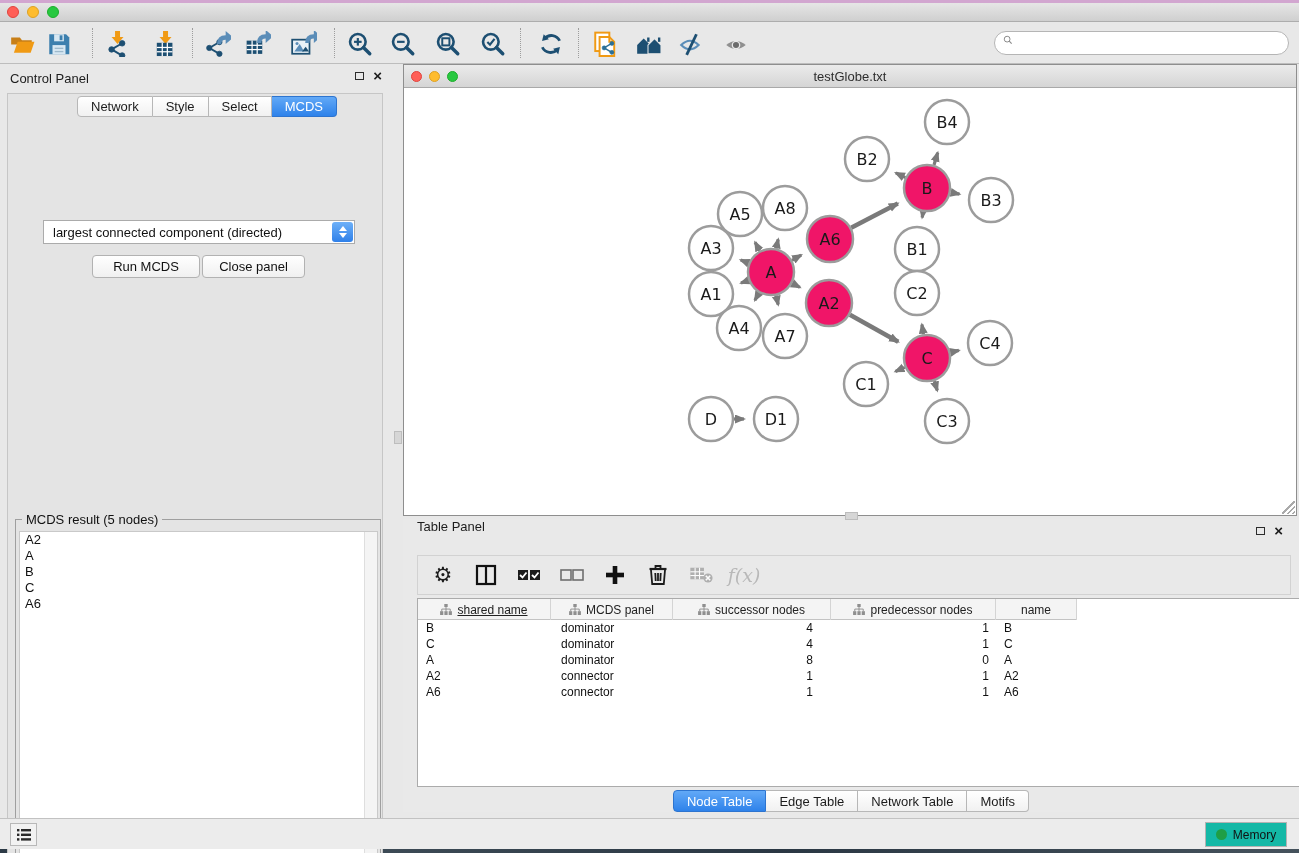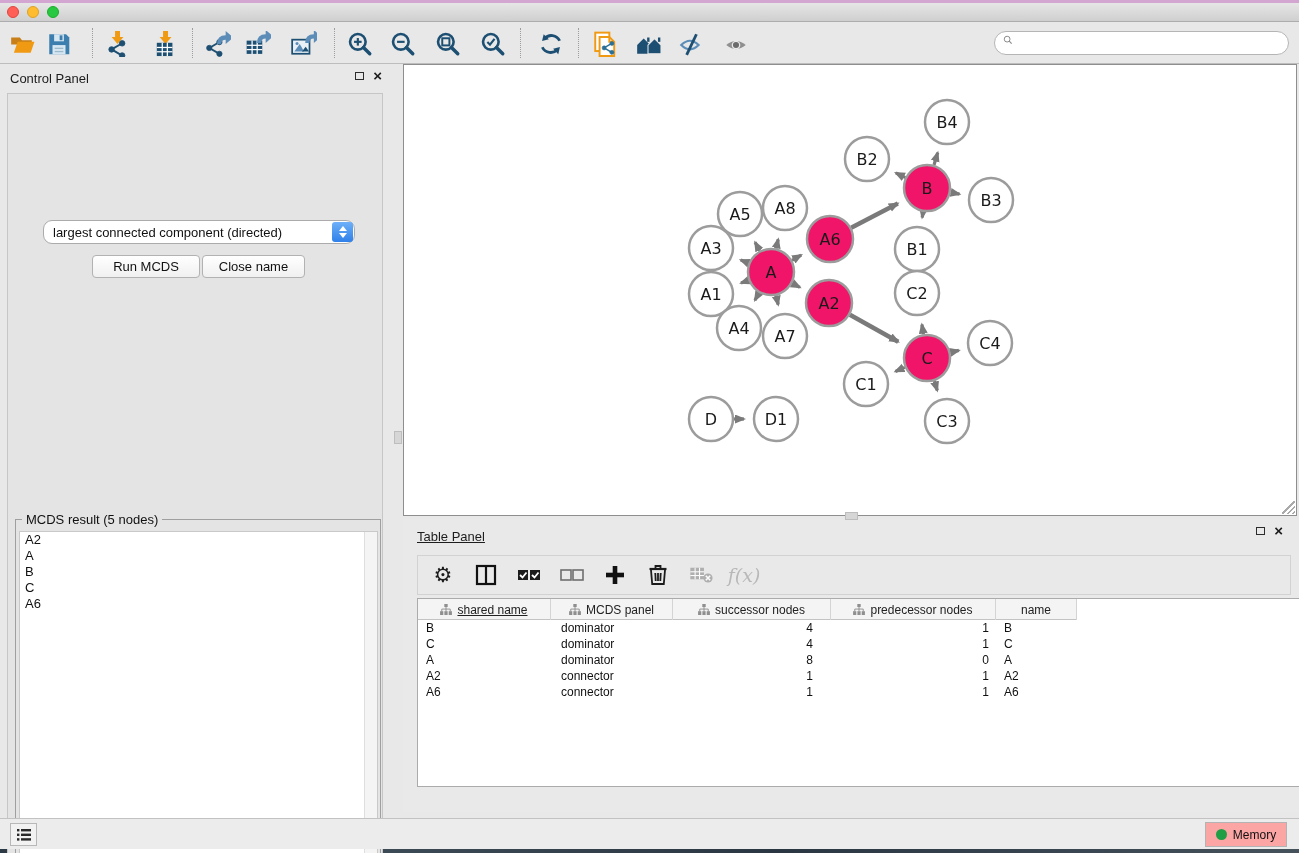--- a/index.html
+++ b/index.html
@@ -50,21 +50,21 @@
   .tab { height:21px; padding:0 13px; display:flex; align-items:center; justify-content:center;
     background:linear-gradient(#ffffff,#f1f1f1); border:1px solid #b7b7b7; border-left:none;
     font-size:13px; color:#1c1c1c; cursor:default; }
   .tab:first-child { border-left:1px solid #b7b7b7; border-radius:4px 0 0 4px; }
   .tab:last-child { border-radius:0 4px 4px 0; }
   .tab.active { background:linear-gradient(#62a9f7,#2e82ea); border-color:#2d74cf; color:#fff; }
   .cp-tabs { left:77px; top:32px; position:absolute; z-index:3; }
   .opt-label { position:absolute; left:0; top:134px; width:390px; text-align:center;
     font-size:13px; color:#111; }
   .dropdown { position:absolute; left:43px; top:156px; width:312px; height:24px;
-    background:#fff; border:1px solid #ababab; border-radius:9px;
+    background:#fff; border:1px solid #ababab; border-radius:0;
     display:flex; align-items:center; font-size:13px; color:#111; padding-left:9px; }
   .dd-stepper { position:absolute; right:1px; top:1px; width:21px; height:20px; border-radius:3px;
     background:linear-gradient(#6db0f8,#2f80e9); display:flex; flex-direction:column;
     align-items:center; justify-content:center; gap:2px; }
   .dd-up { width:0; height:0; border-left:4px solid transparent; border-right:4px solid transparent;
     border-bottom:5px solid #fff; }
   .dd-down { width:0; height:0; border-left:4px solid transparent; border-right:4px solid transparent;
     border-top:5px solid #fff; }
   .cp-btn { position:absolute; height:23px; background:linear-gradient(#ffffff,#f0f0f0);
     border:1px solid #b2b2b2; border-radius:4px; font-size:13px; color:#111;
@@ -95,21 +95,21 @@
   .net-title { position:absolute; left:0; right:0; text-align:center; font-size:13px; color:#2e2e2e; }
   .net-canvas { position:absolute; left:0; top:24px; width:892px; height:426px; background:#fff; }
   .resize-grip { position:absolute; right:1px; bottom:1px; width:13px; height:13px;
     background:
       linear-gradient(135deg, transparent 0 46%, #aaa 46% 54%, transparent 54%),
       linear-gradient(135deg, transparent 0 66%, #aaa 66% 74%, transparent 74%),
       linear-gradient(135deg, transparent 0 86%, #aaa 86% 94%, transparent 94%); }
 
   
   .table-panel { position:absolute; left:403px; top:519px; width:896px; height:293px; background:#e9e9e9; }
-  .tp-title { position:absolute; left:14px; top:10px;text-decoration:underline; }
+  .tp-title { position:absolute; left:14px; top:0; }
   .tp-toolbar { position:absolute; left:14px; top:36px; width:874px; height:40px;
     background:#e9e9e9; border:1px solid #d2d2d2; display:flex; align-items:center; gap:17px;
     padding-left:12px; }
   .tp-tool { display:flex; align-items:center; justify-content:center; width:26px; height:26px; cursor:default; }
   .tbl-wrap { position:absolute; left:14px; top:79px; width:1277px; height:189px;
     background:#fff; border:1px solid #ababab; overflow:hidden; }
   .tbl-head { display:flex; height:21px; border-bottom:1px solid #c3c3c3; background:#f4f4f4; }
   .th-cell { display:flex; align-items:center; justify-content:center; gap:5px;
     font-size:12px; color:#222; border-right:1px solid #d4d4d4; height:21px; }
   .th-fill { flex:1; background:#fff; border-right:none; }
@@ -117,21 +117,21 @@
   .td-cell { font-size:12px; color:#111; height:16px; line-height:16px; white-space:nowrap; overflow:hidden; }
   .tp-tabs { position:absolute; left:0; top:271px; width:896px; display:flex; justify-content:center; }
   .tp-tabs .tab { height:22px; }
 
   
   .statusbar { position:absolute; left:0; top:818px; width:1299px; height:31px;
     background:#ececec; border-top:1px solid #c2c2c2; }
   .sb-left-btn { position:absolute; left:10px; top:4px; width:27px; height:23px;
     background:#f2f2f2; border:1px solid #b8b8b8; display:flex; align-items:center; justify-content:center; }
   .memory-btn { position:absolute; right:12px; top:3px; width:82px; height:25px;
-    background:#fca5a5; border:1px solid #b3b3b3; display:flex; align-items:center;
+    background:#14b8a6; border:1px solid #b3b3b3; display:flex; align-items:center;
     justify-content:center; gap:6px; font-size:12px; color:#111; }
   .mem-dot { width:11px; height:11px; border-radius:50%; background:#1f9e45; }
 
   svg { display:block; }
 </style>
 </head>
 <body>
 
 <div class="strip-top"></div>
 <div class="strip-bottom"></div>
@@ -357,47 +357,59 @@
     <div class="tb-sep" style="left: 578px;"></div>
   </div>
 
 <div class="control-panel">
   <div class="cp-title panel-head">Control Panel</div>
   <div class="win-btns" style="top:7px;">
     <span class="float-box"></span>
     <span class="close-x">×</span>
   </div>
   <div class="cp-body"></div>
+  <div class="tabs-row cp-tabs" id="cp-tabs">
+      <div class="tab">Network</div>
+      <div class="tab">Style</div>
+      <div class="tab">Select</div>
+      <div class="tab active">MCDS</div>
+    </div>
 
   <div class="dropdown">
     <span>largest connected component (directed)</span>
     <span class="dd-stepper">
       <span class="dd-up"></span>
         <span class="dd-down"></span>
     </span>
   </div>
   <button class="cp-btn" style="left:92px; top:191px; width:108px;">Run MCDS</button>
-  <button class="cp-btn" style="left:202px; top:191px; width:103px;">Close name</button>
+  <button class="cp-btn" style="left:202px; top:191px; width:103px;">Close panel</button>
 
   <div class="groupbox">
     <span class="groupbox-title">MCDS result (5 nodes)</span>
     <div class="mcds-list" id="mcds-list">
       <div class="mcds-scroll"></div>
     <div class="mcds-item">A2</div>
         <div class="mcds-item">A</div>
         <div class="mcds-item">B</div>
         <div class="mcds-item">C</div>
         <div class="mcds-item">A6</div>
       </div>
   </div>
 </div>
 
 <div class="vsplit-thumb"></div>
 
 <div class="net-window">
+  <div class="net-titlebar">
+    <span class="tl red"></span>
+    <span class="tl yellow"></span>
+    <span class="tl green"></span>
+    <div class="net-title">testGlobe.txt</div>
+  </div>
   <div class="net-canvas" id="net-canvas">
       <svg width="892" height="426" viewBox="0 0 892 426">
         <defs>
           <marker id="arrow" markerUnits="userSpaceOnUse" markerWidth="13" markerHeight="11" refX="9" refY="4.5" orient="auto">
             <path d="M0,0 L11,4.5 L0,9 Z" fill="#7a7a7a"></path>
           </marker>
         </defs>
         <line x1="344.5" y1="191.3" x2="337.0" y2="194.0" stroke="#7a7a7a" stroke-width="3.2" marker-end="url(#arrow)"></line>
         <line x1="344.7" y1="174.1" x2="336.7" y2="170.9" stroke="#7a7a7a" stroke-width="3.2" marker-end="url(#arrow)"></line>
         <line x1="355.1" y1="203.8" x2="350.9" y2="211.2" stroke="#7a7a7a" stroke-width="3.2" marker-end="url(#arrow)"></line>
@@ -696,20 +708,26 @@
         <div class="tbl-row">
           <div class="td-cell" style="width: 133px; padding-left: 8px;">A6</div>
           <div class="td-cell" style="width: 122px; padding-left: 10px;">connector</div>
           <div class="td-cell" style="width: 158px; text-align: right; padding-right: 18px;">1</div>
           <div class="td-cell" style="width: 165px; text-align: right; padding-right: 7px;">1</div>
           <div class="td-cell" style="width: 81px; padding-left: 8px;">A6</div>
         </div>
       </div>
 
   </div>
+  <div class="tp-tabs" id="tp-tabs">
+      <div class="tab active">Node Table</div>
+      <div class="tab">Edge Table</div>
+      <div class="tab">Network Table</div>
+      <div class="tab">Motifs</div>
+    </div>
 </div>
 
 <div class="statusbar">
   <div class="sb-left-btn">
     <svg width="14" height="12" viewBox="0 0 14 12">
       <g fill="#2a2a2a">
         <rect x="0" y="0" width="2.4" height="2.4"></rect>
           <rect x="4" y="0" width="10" height="2.4"></rect>
         <rect x="0" y="4.6" width="2.4" height="2.4"></rect>
           <rect x="4" y="4.6" width="10" height="2.4"></rect>

